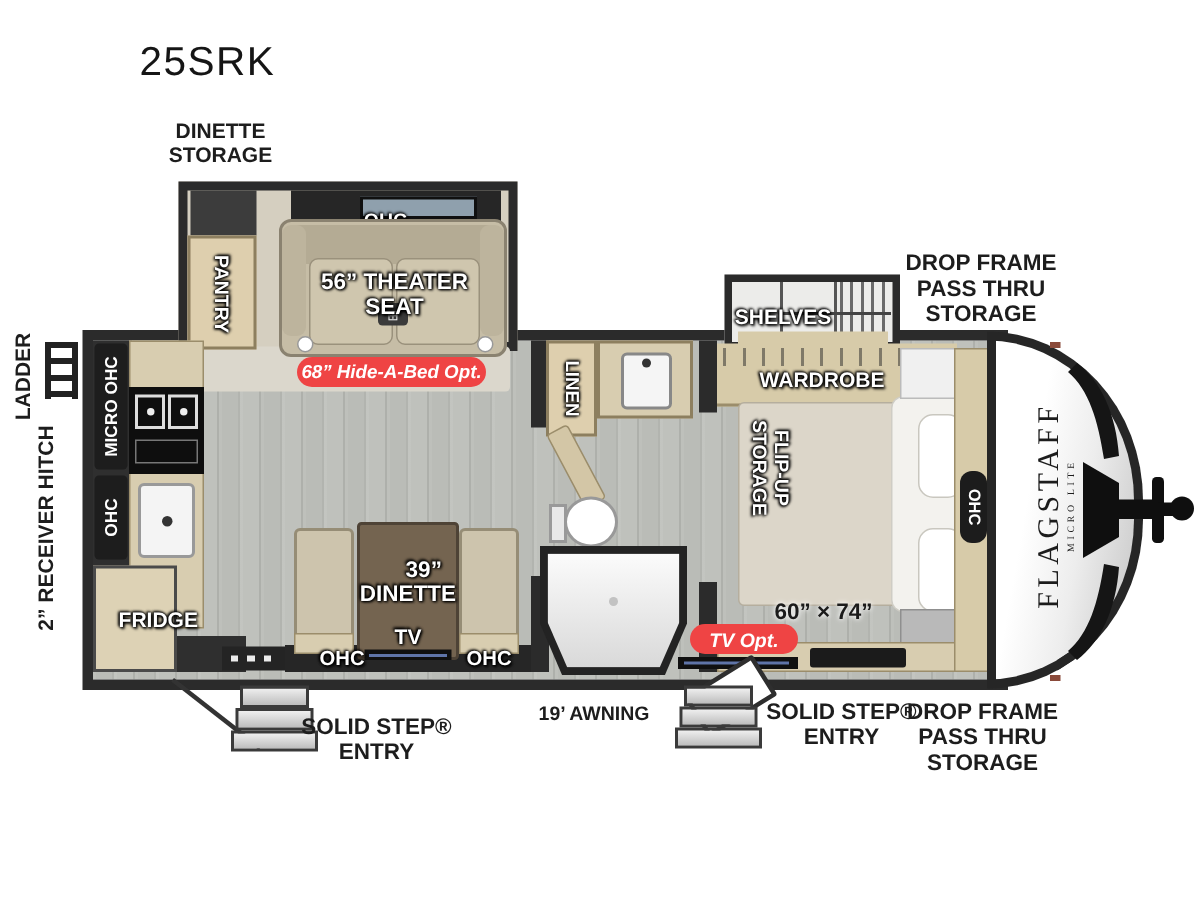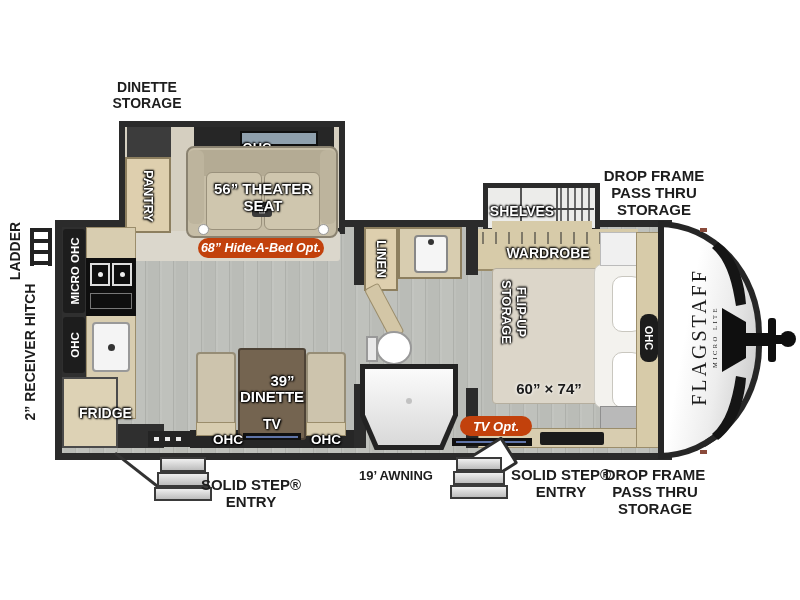--- a/index.html
+++ b/index.html
@@ -8,36 +8,37 @@
   .abs{position:absolute;}
   .lbl{font-weight:bold;color:#1d1d1d;line-height:1.12;}
   .c{text-align:center;}
   .w{font-weight:bold;color:#fff;
      text-shadow:0 0 2px #000,0 0 2px #000,1px 1px 2px #000,-1px -1px 2px #000;}
   .dk{font-weight:bold;color:#1b1b1b;text-shadow:0 0 3px rgba(255,255,255,.9),0 0 5px rgba(255,255,255,.7);}
   .ctr{display:flex;align-items:center;justify-content:center;}
   .vccw{transform:translate(-50%,-50%) rotate(-90deg);transform-origin:center;white-space:nowrap;}
   .vcw{transform:translate(-50%,-50%) rotate(90deg);transform-origin:center;white-space:nowrap;}
   .hctr{transform:translate(-50%,-50%);white-space:nowrap;}
-  .pill{background:#c2410c;border-radius:10px;color:#fff;font-weight:bold;font-style:italic;
+  .pill{background:#ef4444;border-radius:10px;color:#fff;font-weight:bold;font-style:italic;
         display:flex;align-items:center;justify-content:center;}
   .wall{background:#2b2b2b;}
   .wood{background:#d8cdb0;border:1px solid #9b8d6b;box-sizing:border-box;}
   .floor{background:
      repeating-linear-gradient(90deg, rgba(255,255,255,.06) 0 2px, rgba(0,0,0,0) 2px 14px),
      repeating-linear-gradient(90deg, #babcb7 0 13px, #b2b4af 13px 14px, #bfc1bc 14px 27px, #aeb0ab 27px 28px);}
   .step{background:linear-gradient(#efefef,#bdbdbd);border:2px solid #3a3a3a;box-sizing:border-box;}
   .burner{border:2px solid #ddd;box-sizing:border-box;display:flex;align-items:center;justify-content:center;}
   .burner::after{content:"";width:5px;height:5px;background:#eee;border-radius:50%;}
 </style>
 </head>
 <body>
 
 <div id="plan">
 
+  <div class="abs" style="left:93px;top:26px;font-size:27px;letter-spacing:1px;color:#151515;">25SRK</div>
 
   <div class="abs lbl c" style="left:92px;top:80px;width:110px;font-size:14px;">
     <span style="display:block">DINETTE</span>
     <span style="display:block">STORAGE</span>
   </div>
 
   <div class="abs floor" style="left:55px;top:220px;width:617px;height:240px;border:7px solid #2b2b2b;box-sizing:border-box;"></div>
 
   <div class="abs" style="left:119px;top:121px;width:226px;height:113px;border:6px solid #2b2b2b;box-sizing:border-box;background:#d5cfc0;"></div>
   <div class="abs" style="left:128px;top:221px;width:210px;height:11px;background:#d5cfc0;"></div>
@@ -139,21 +140,21 @@
   <div class="abs" style="left:612px;top:352px;width:30px;height:56px;background:#fff;border:1.5px solid #c9c7bf;border-radius:10px;box-sizing:border-box;"></div>
   <div class="abs" style="left:600px;top:232px;width:40px;height:34px;background:#f0f0f0;border:1px solid #bbb;box-sizing:border-box;"></div>
   <div class="abs" style="left:600px;top:406px;width:40px;height:32px;background:#b9b9b9;border:1px solid #8f8f8f;box-sizing:border-box;"></div>
 
   <div class="abs vcw" style="left:513px;top:312px;">
     <div class="w c" style="font-size:13px;line-height:1.15;">
       <span style="display:block">FLIP-UP</span>
       <span style="display:block">STORAGE</span>
     </div>
   </div>
-  <div class="abs dk hctr" style="left:549px;top:388px;font-size:15px;">60” × 74”</div>
+  <div class="abs dk hctr" style="left:549px;top:408px;font-size:15px;">60” × 74”</div>
 
   <div class="abs wood" style="left:478px;top:428px;width:160px;height:20px;"></div>
   <div class="abs" style="left:540px;top:432px;width:64px;height:13px;background:#1b1b1b;border-radius:2px;"></div>
   <div class="abs" style="left:452px;top:438px;width:80px;height:8px;background:#101010;"></div>
   <div class="abs" style="left:456px;top:441px;width:70px;height:2px;background:#5f74a8;"></div>
   <div class="abs pill" style="left:460px;top:416px;width:72px;height:20px;font-size:13px;">TV Opt.</div>
 
   <div class="abs" style="left:636px;top:232px;width:26px;height:216px;background:#d7cba9;border:1px solid #9b8d6b;box-sizing:border-box;"></div>
   <div class="abs" style="left:640px;top:314px;width:18px;height:48px;background:#1c1c1c;border-radius:8px;"></div>
   <div class="abs w vcw" style="left:649px;top:338px;font-size:11px;text-shadow:none;">OHC</div>

